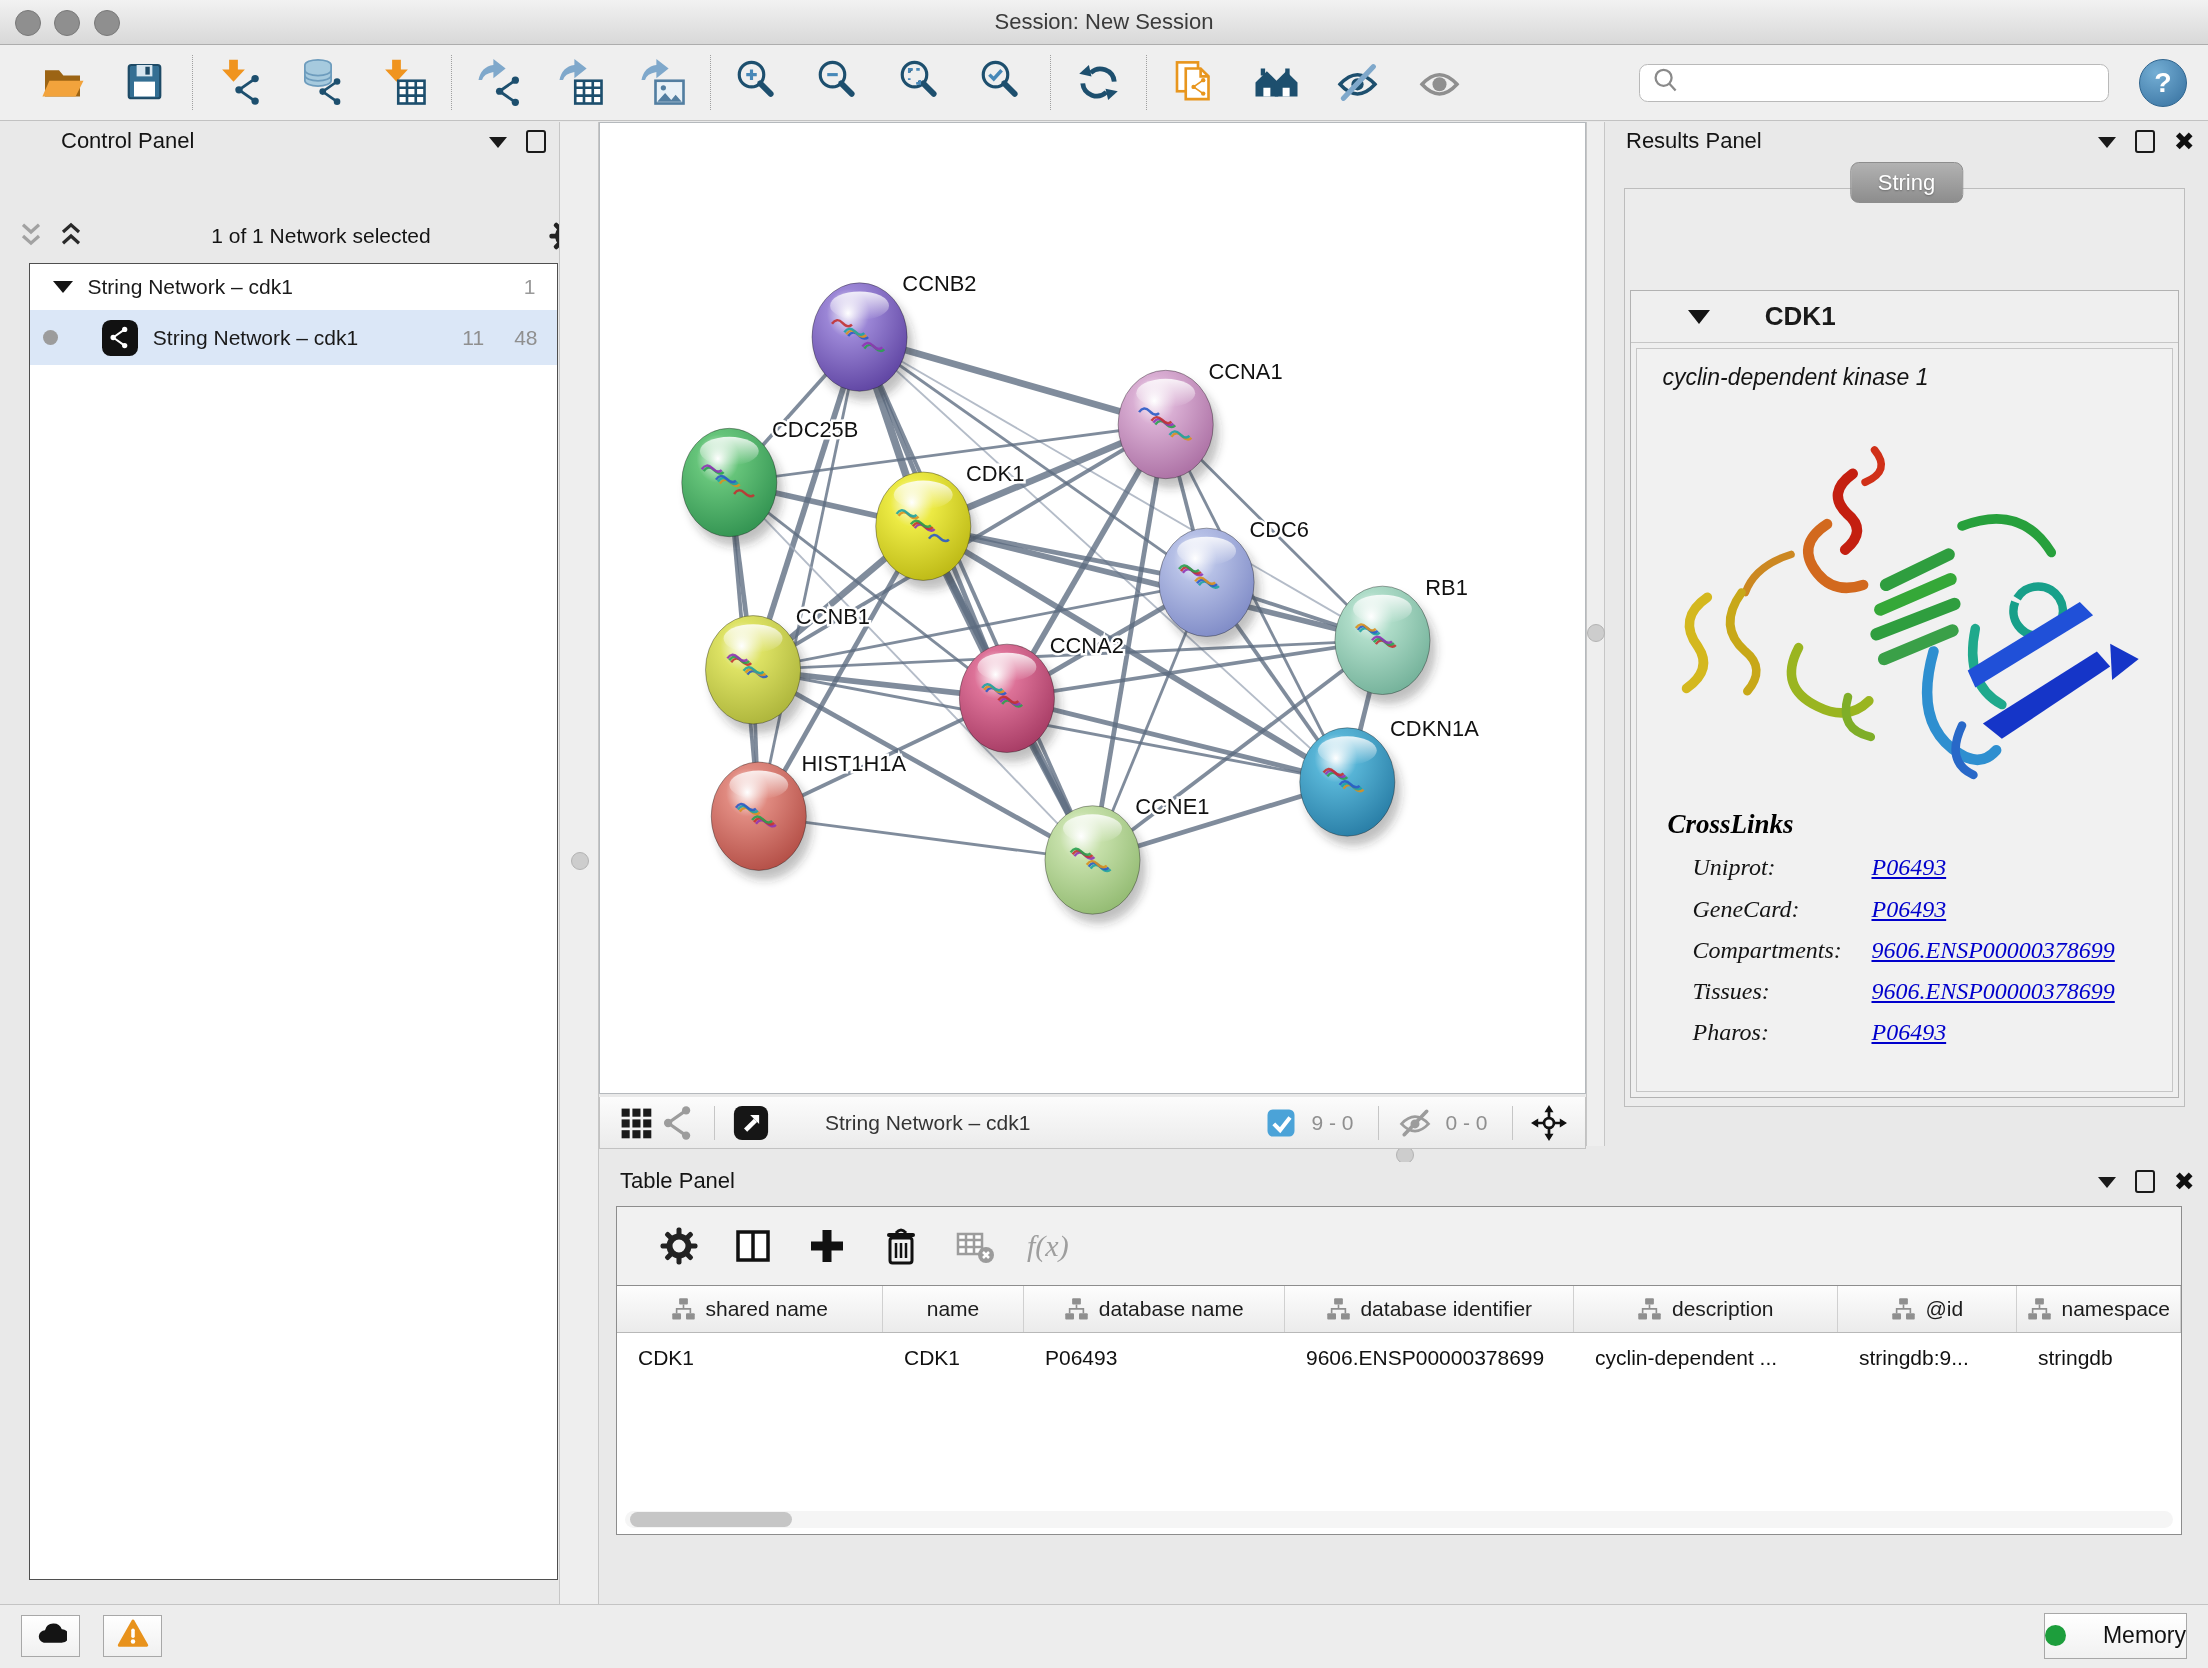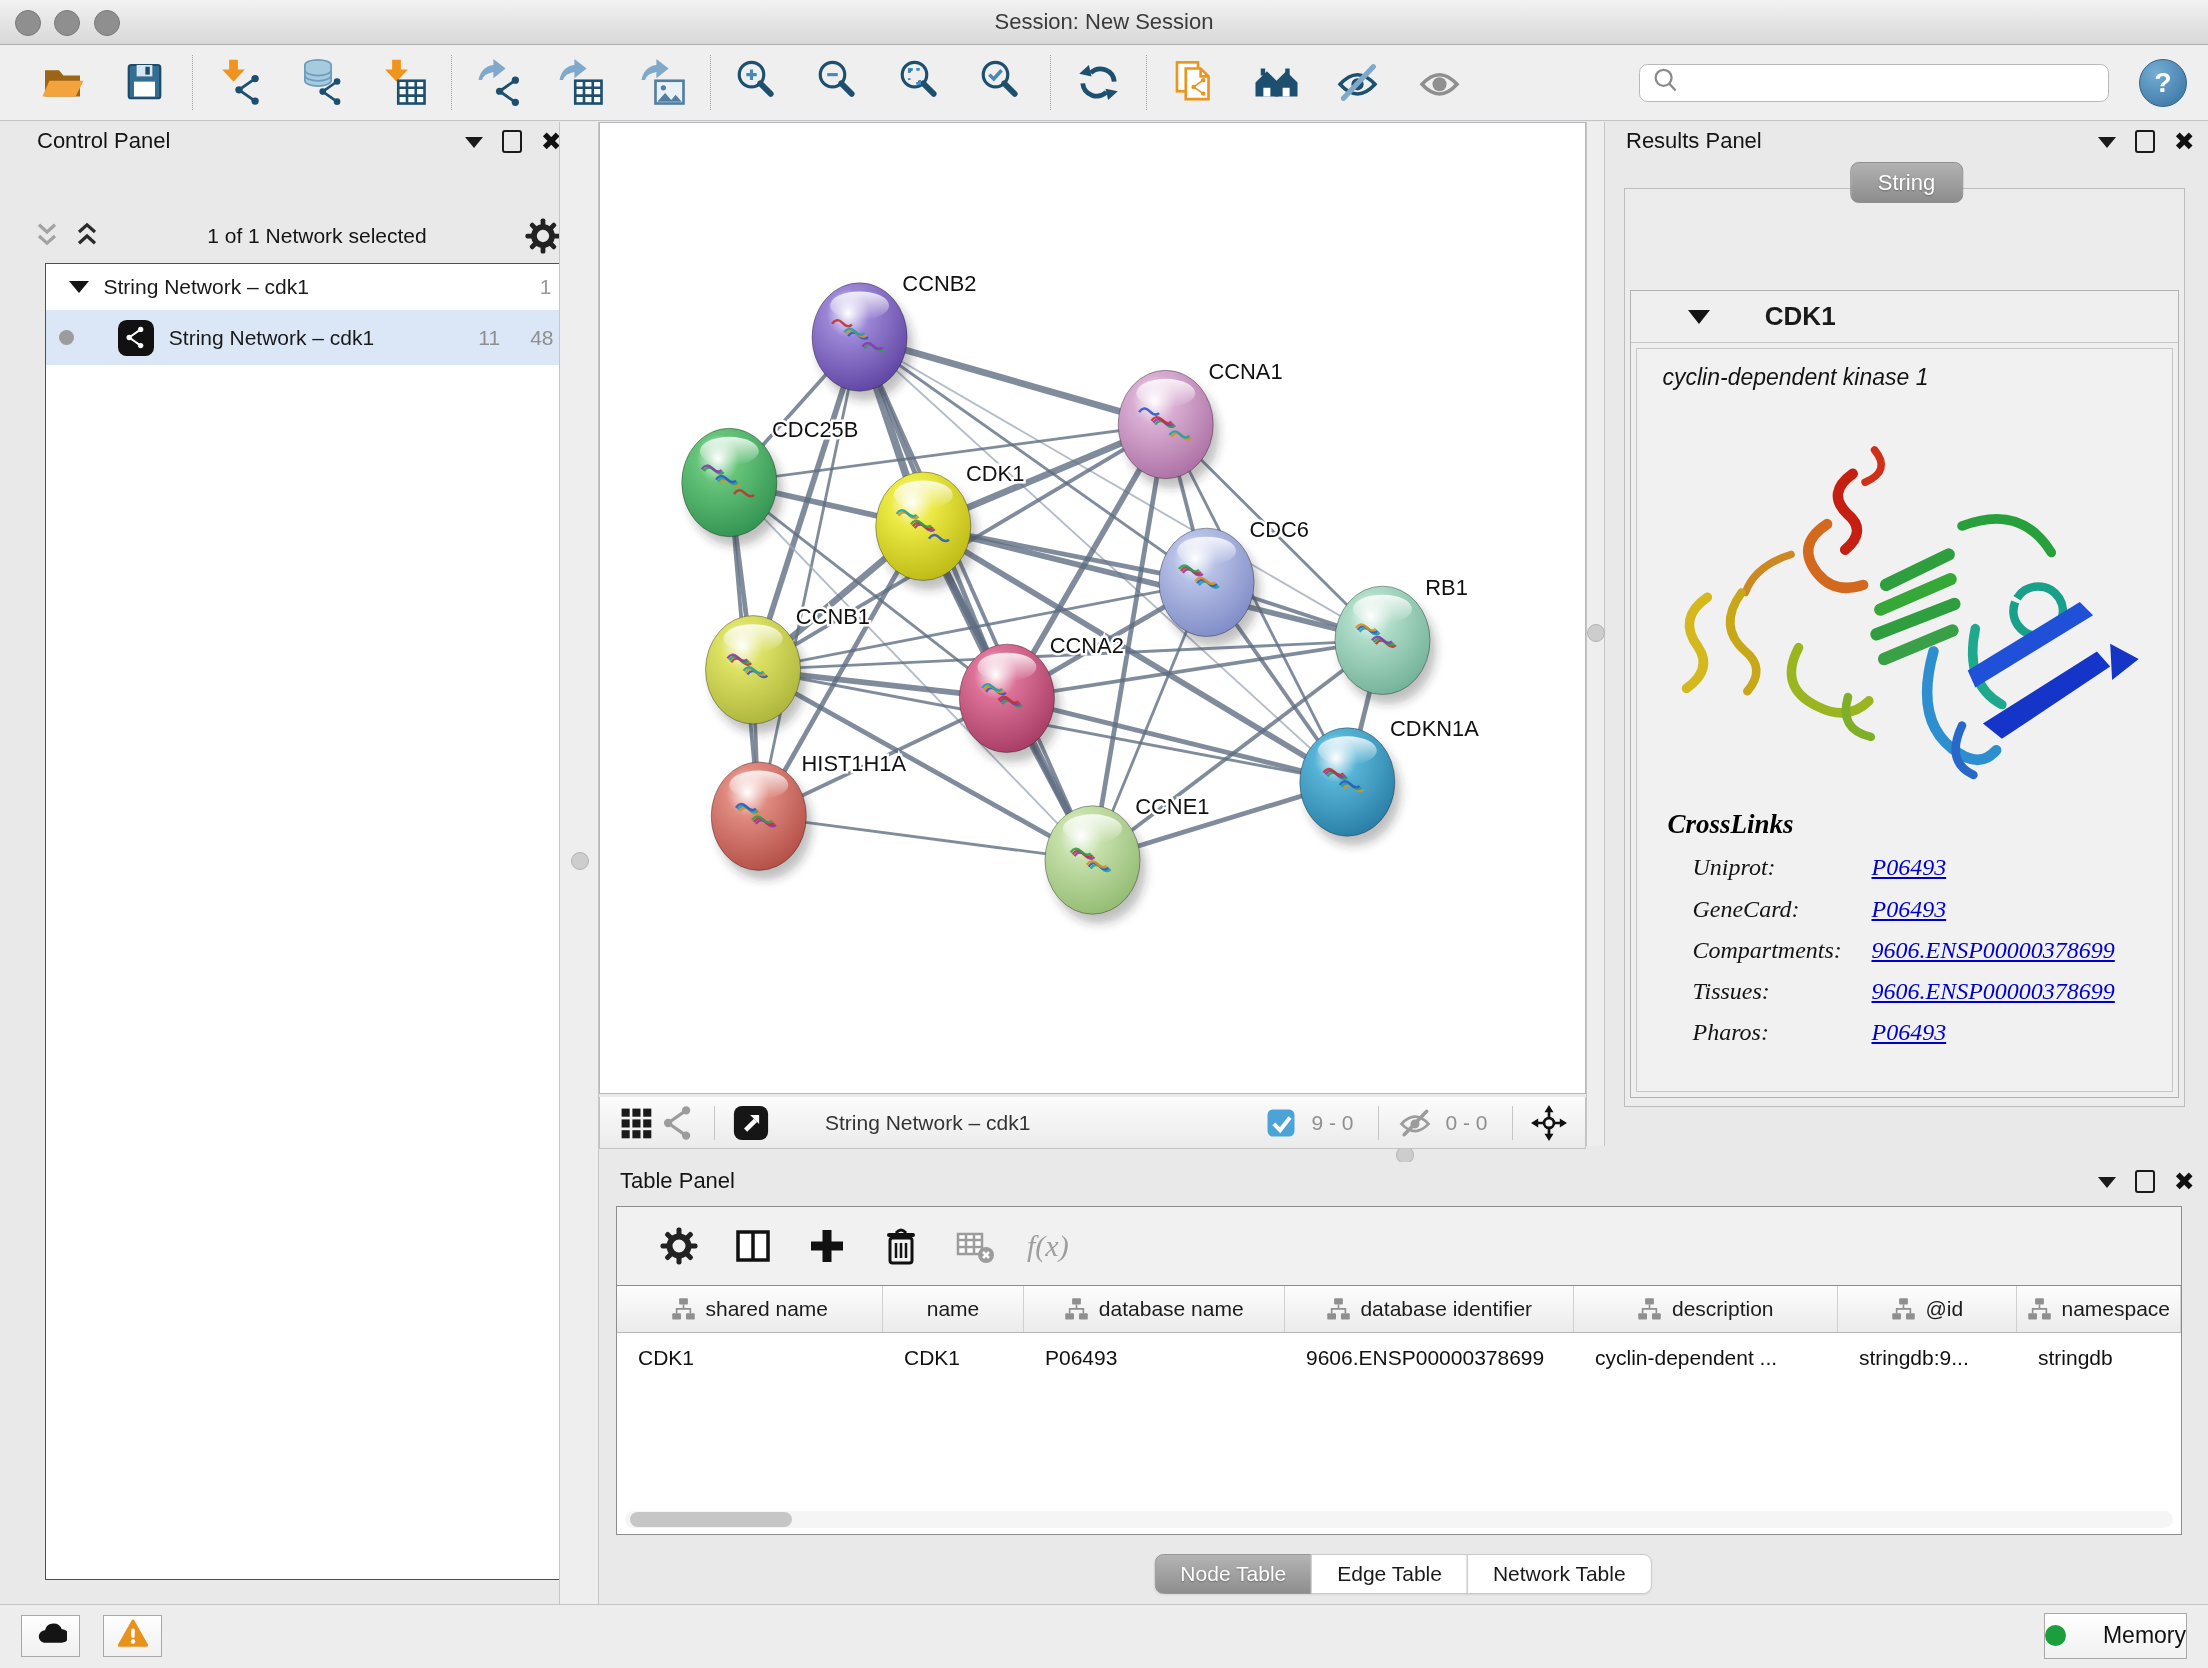--- a/index.html
+++ b/index.html
@@ -35,21 +35,21 @@
   .ph-x{font-family:"DejaVu Sans",sans-serif;font-size:25px;font-weight:bold;color:#101010;line-height:21px;}
   
   .seg-tabs{display:flex;}
   .seg{background:#fff;border:1px solid #c9c9c9;font-size:21px;height:42px;line-height:42px;
     padding:0 25px;margin-left:-1px;color:#1a1a1a;box-shadow:0 1px 1.9px rgba(0,0,0,0.08);}
   .seg:first-child{border-radius:8.6px 0 0 8.6px;}
   .seg:last-child{border-radius:0 8.6px 8.6px 0;}
   .seg.active{background:linear-gradient(#b4b4b4,#8e8e8e);color:#fff;border-color:#969696;
     text-shadow:0 1px 1.9px rgba(0,0,0,0.3);}
   
-  .control-panel{position:absolute;left:16px;top:122px;width:559px;bottom:63px;background:#e9e9e9;}
+  .control-panel{position:absolute;left:0;top:122px;width:559px;bottom:63px;background:#e9e9e9;padding-left:40px;}
   .cp-tabs{position:absolute;left:61px;top:38px;}
   .cp-selector{position:absolute;top:93px;left:15px;right:13.3px;height:42px;display:flex;align-items:center;}
   .cp-selector .chev{width:32px;height:32px;margin-right:7.6px;}
   .cp-selector .lbl{flex:1;text-align:center;font-size:21px;color:#141414;}
   .cp-selector .gear-i{width:38px;height:38px;}
   .cp-list{position:absolute;left:28.5px;width:529px;top:141px;bottom:25px;background:#fff;border:1.9px solid #4f4f4f;box-sizing:border-box;}
   .tree-row{display:flex;align-items:center;height:46px;font-size:21px;}
   .tree-row.selected{background:#dbe7f7;height:55px;}
   .tri-down{width:0;height:0;border-left:10.5px solid transparent;border-right:10.5px solid transparent;border-top:12.4px solid #141414;margin-left:23px;}
   .tree-label{margin-left:15px;}
@@ -898,25 +898,20 @@
             <span class="td" style="width: 289px;">9606.ENSP00000378699</span>
             <span class="td" style="width: 264px;">cyclin-dependent ...</span>
             <span class="td" style="width: 179px;">stringdb:9...</span>
             <span class="td" style="width: 164px;">stringdb</span>
           </div>
         </div>
       <div class="hscroll">
         <span class="hthumb"></span>
       </div>
     </div>
-    <div class="seg-tabs table-tabs" id="table-tabs">
-        <span class="seg active">Node Table</span>
-        <span class="seg">Edge Table</span>
-        <span class="seg">Network Table</span>
-      </div>
   </div>
 
   <div class="status-bar">
     <div class="sb-btn" style="left:21px;">
       <span><svg viewBox="0 0 40 40">
             <path d="M11 31 a8 8 0 0 1 1.5 -15.8 a11 11 0 0 1 21 -1 a7.5 7.5 0 0 1 1 16.5 q-1 0.3 -2 0.3 h-19.5 q-1.2 0 -2 0 z" fill="#141414"></path>
           </svg></span>
     </div>
     <div class="sb-btn" style="left:103px;">
       <span><svg viewBox="0 0 40 40">

